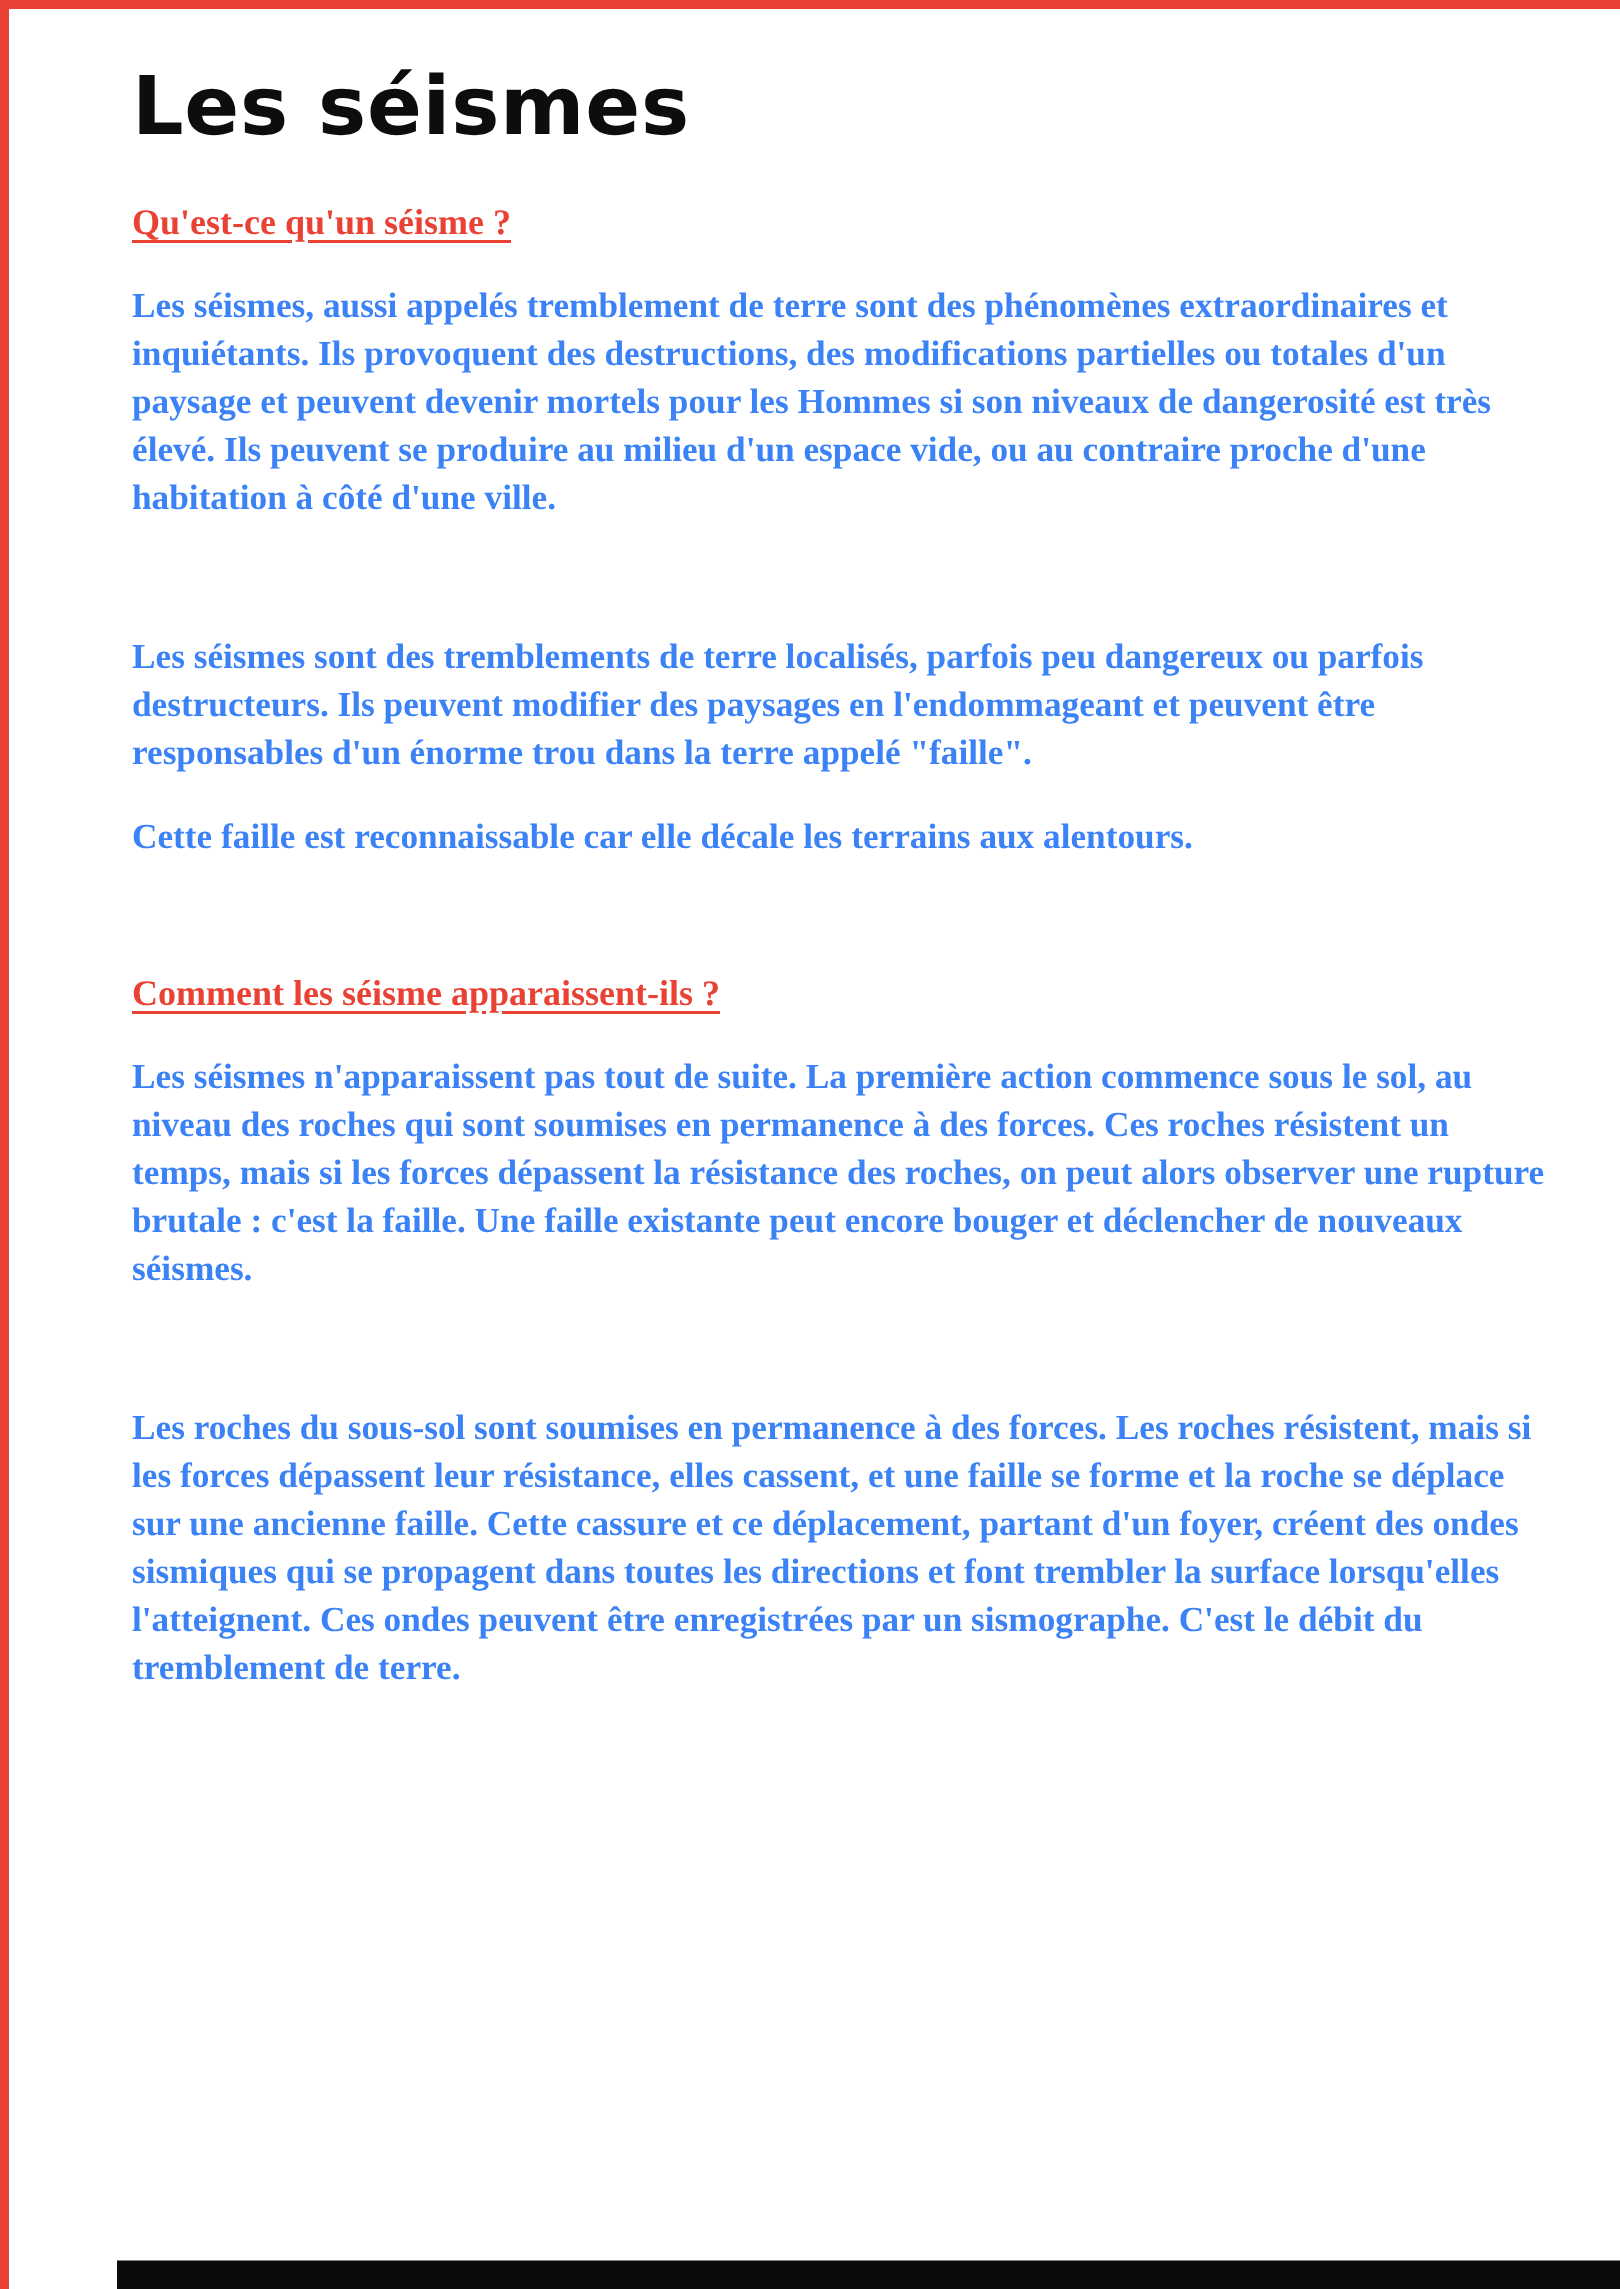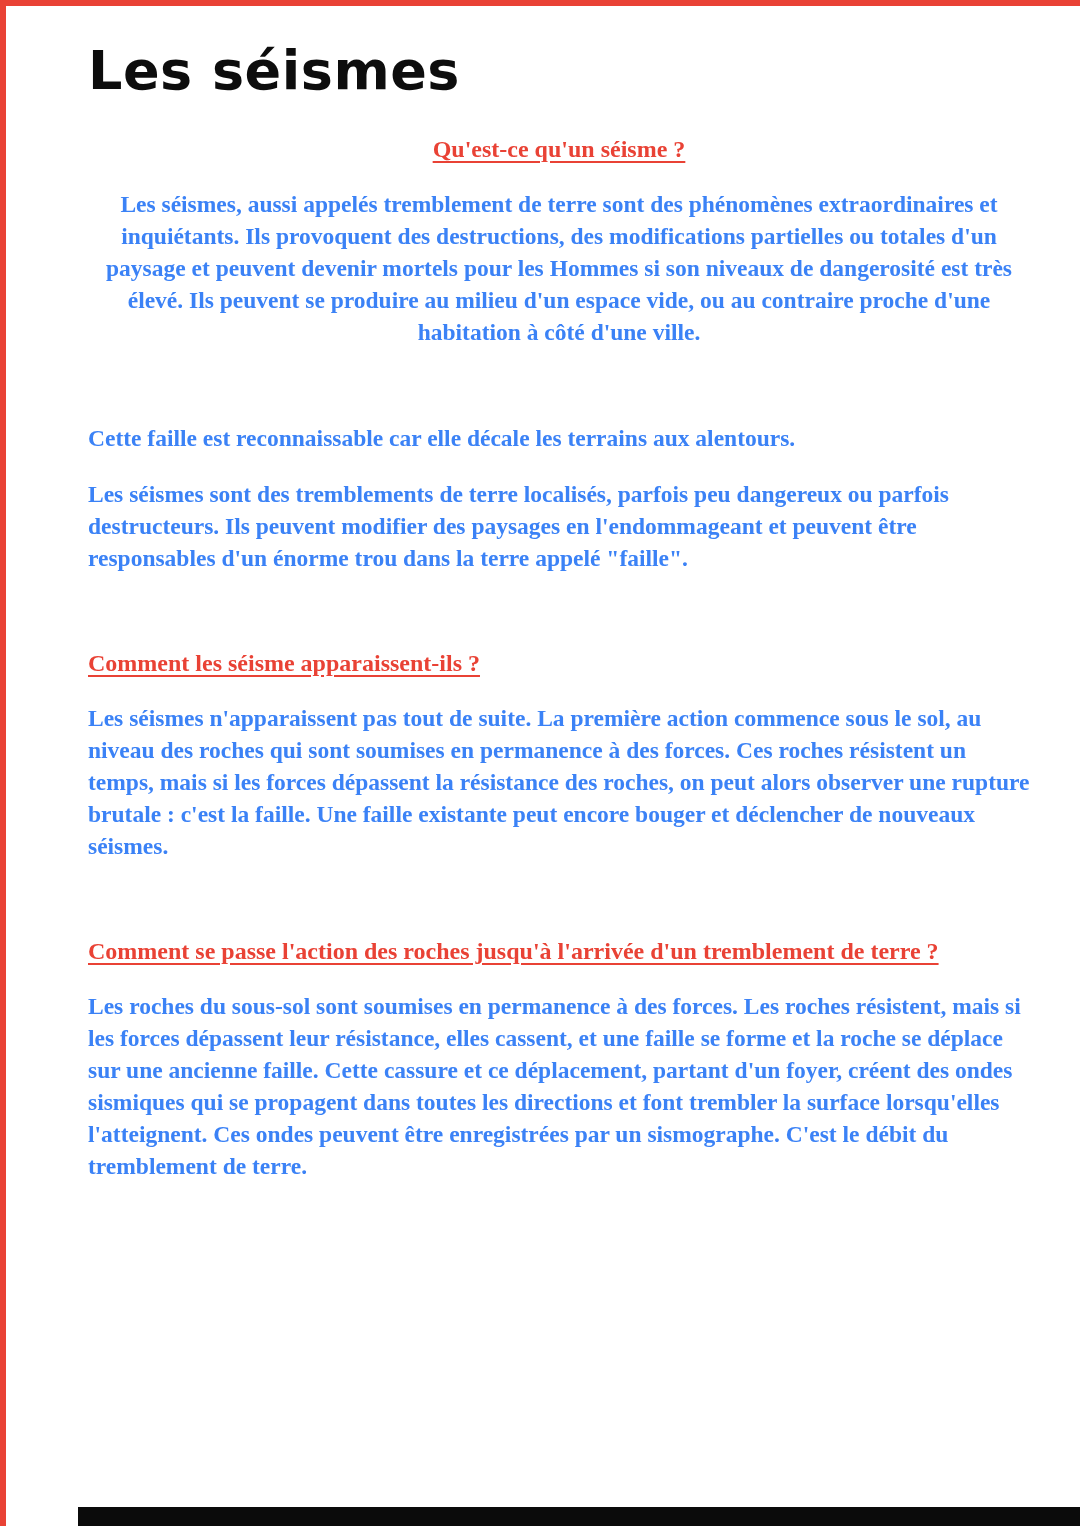--- a/index.html
+++ b/index.html
@@ -43,21 +43,20 @@
     line-height: 62px;
     letter-spacing: 0.5px;
     color: #0d0d0d;
     margin: 0;
   }
   .section {
     margin-top: 74px;
   }
   .section.first {
     margin-top: 32px;
-    text-align: center;
   }
   h2.section-heading {
     font-size: 24px;
     line-height: 30px;
     margin: 0;
     font-weight: 700;
     color: #e94235;
     text-decoration: underline;
     text-decoration-thickness: 2px;
     text-underline-offset: 4px;
@@ -88,31 +87,30 @@
   <div class="content">
 
     <h1 class="doc-title">Les séismes</h1>
 
     <div class="section first">
       <h2 class="section-heading">Qu'est-ce qu'un séisme ?</h2>
       <p class="body-para">Les séismes, aussi appelés tremblement de terre sont des phénomènes extraordinaires et inquiétants. Ils provoquent des destructions, des modifications partielles ou totales d'un paysage et peuvent devenir mortels pour les Hommes si son niveaux de dangerosité est très élevé. Ils peuvent se produire au milieu d'un espace vide, ou au contraire proche d'une habitation à côté d'une ville.</p>
     </div>
 
     <div class="section">
+      <p class="body-para">Les séismes sont des tremblements de terre localisés, parfois peu dangereux ou parfois destructeurs. Ils peuvent modifier des paysages en l'endommageant et peuvent être responsables d'un énorme trou dans la terre appelé "faille".</p>
       <p class="body-para">Cette faille est reconnaissable car elle décale les terrains aux alentours.</p>
-      <p class="body-para">Les séismes sont des tremblements de terre localisés, parfois peu dangereux ou parfois destructeurs. Ils peuvent modifier des paysages en l'endommageant et peuvent être responsables d'un énorme trou dans la terre appelé "faille".</p>
     </div>
 
     <div class="section">
       <h2 class="section-heading">Comment les séisme apparaissent-ils ?</h2>
       <p class="body-para">Les séismes n'apparaissent pas tout de suite. La première action commence sous le sol, au niveau des roches qui sont soumises en permanence à des forces. Ces roches résistent un temps, mais si les forces dépassent la résistance des roches, on peut alors observer une rupture brutale : c'est la faille. Une faille existante peut encore bouger et déclencher de nouveaux séismes.</p>
     </div>
 
     <div class="section">
-      <h2 class="section-heading">Comment se passe l'action des roches jusqu'à l'arrivée d'un tremblement de terre ?</h2>
       <p class="body-para">Les roches du sous-sol sont soumises en permanence à des forces. Les roches résistent, mais si les forces dépassent leur résistance, elles cassent, et une faille se forme et la roche se déplace sur une ancienne faille. Cette cassure et ce déplacement, partant d'un foyer, créent des ondes sismiques qui se propagent dans toutes les directions et font trembler la surface lorsqu'elles l'atteignent. Ces ondes peuvent être enregistrées par un sismographe. C'est le débit du tremblement de terre.</p>
     </div>
 
     <div class="section">
     </div>
 
   </div>
 
   <div class="bottom-bar"></div>
 

